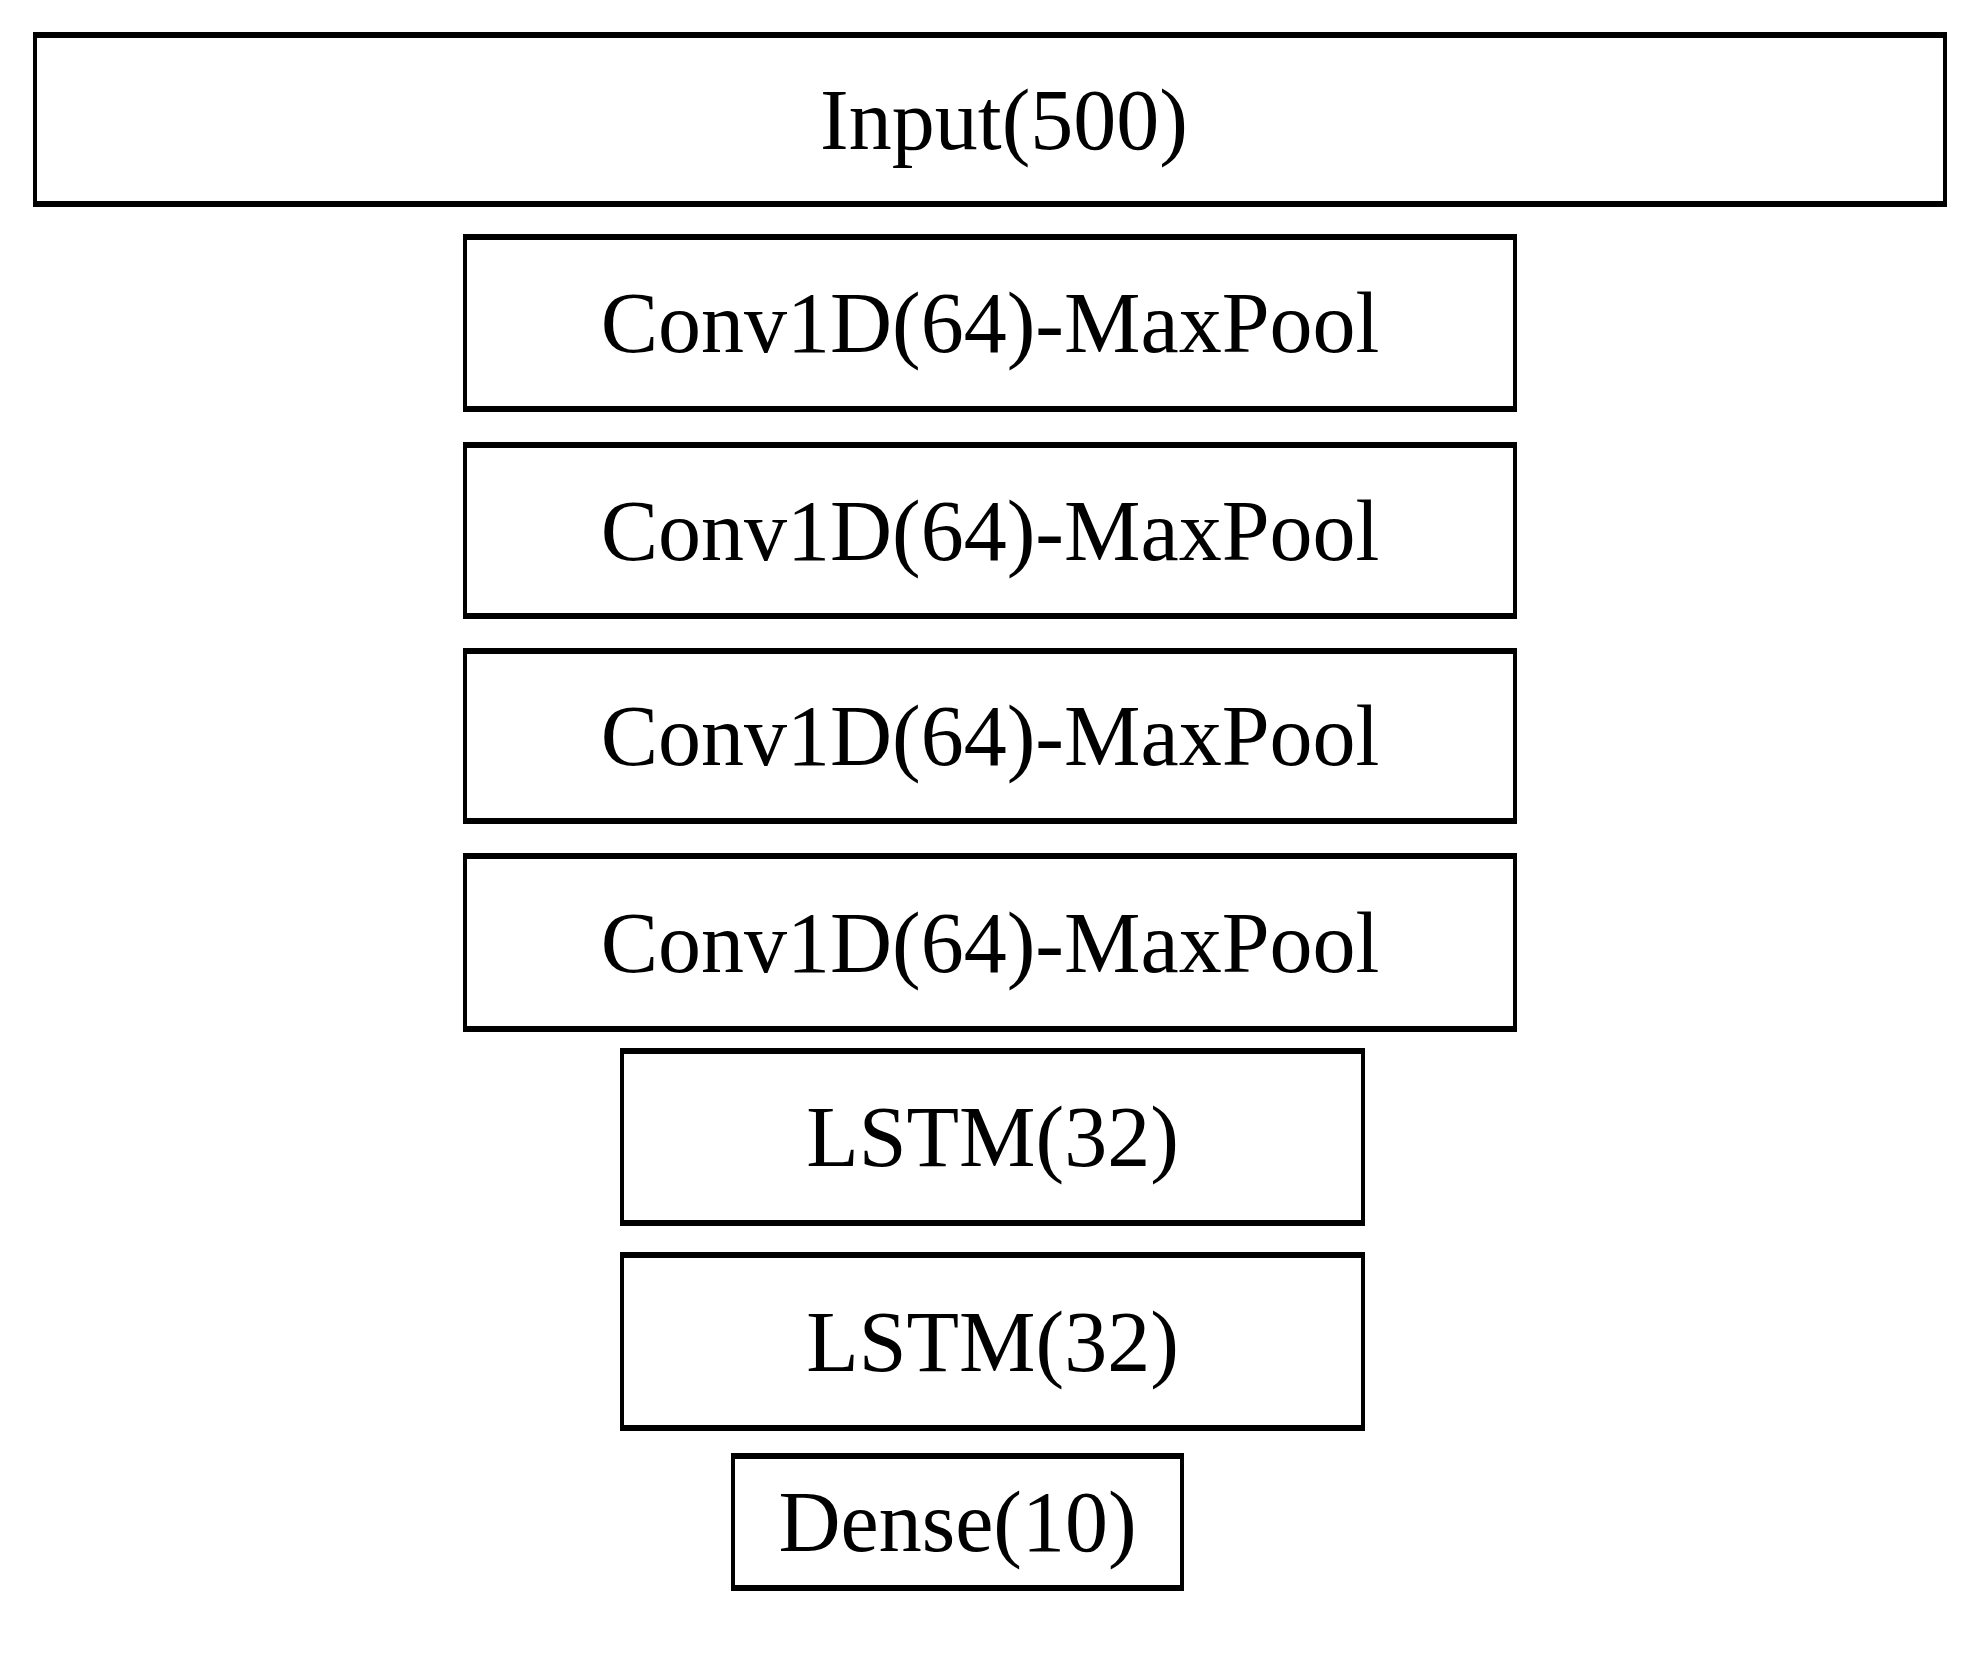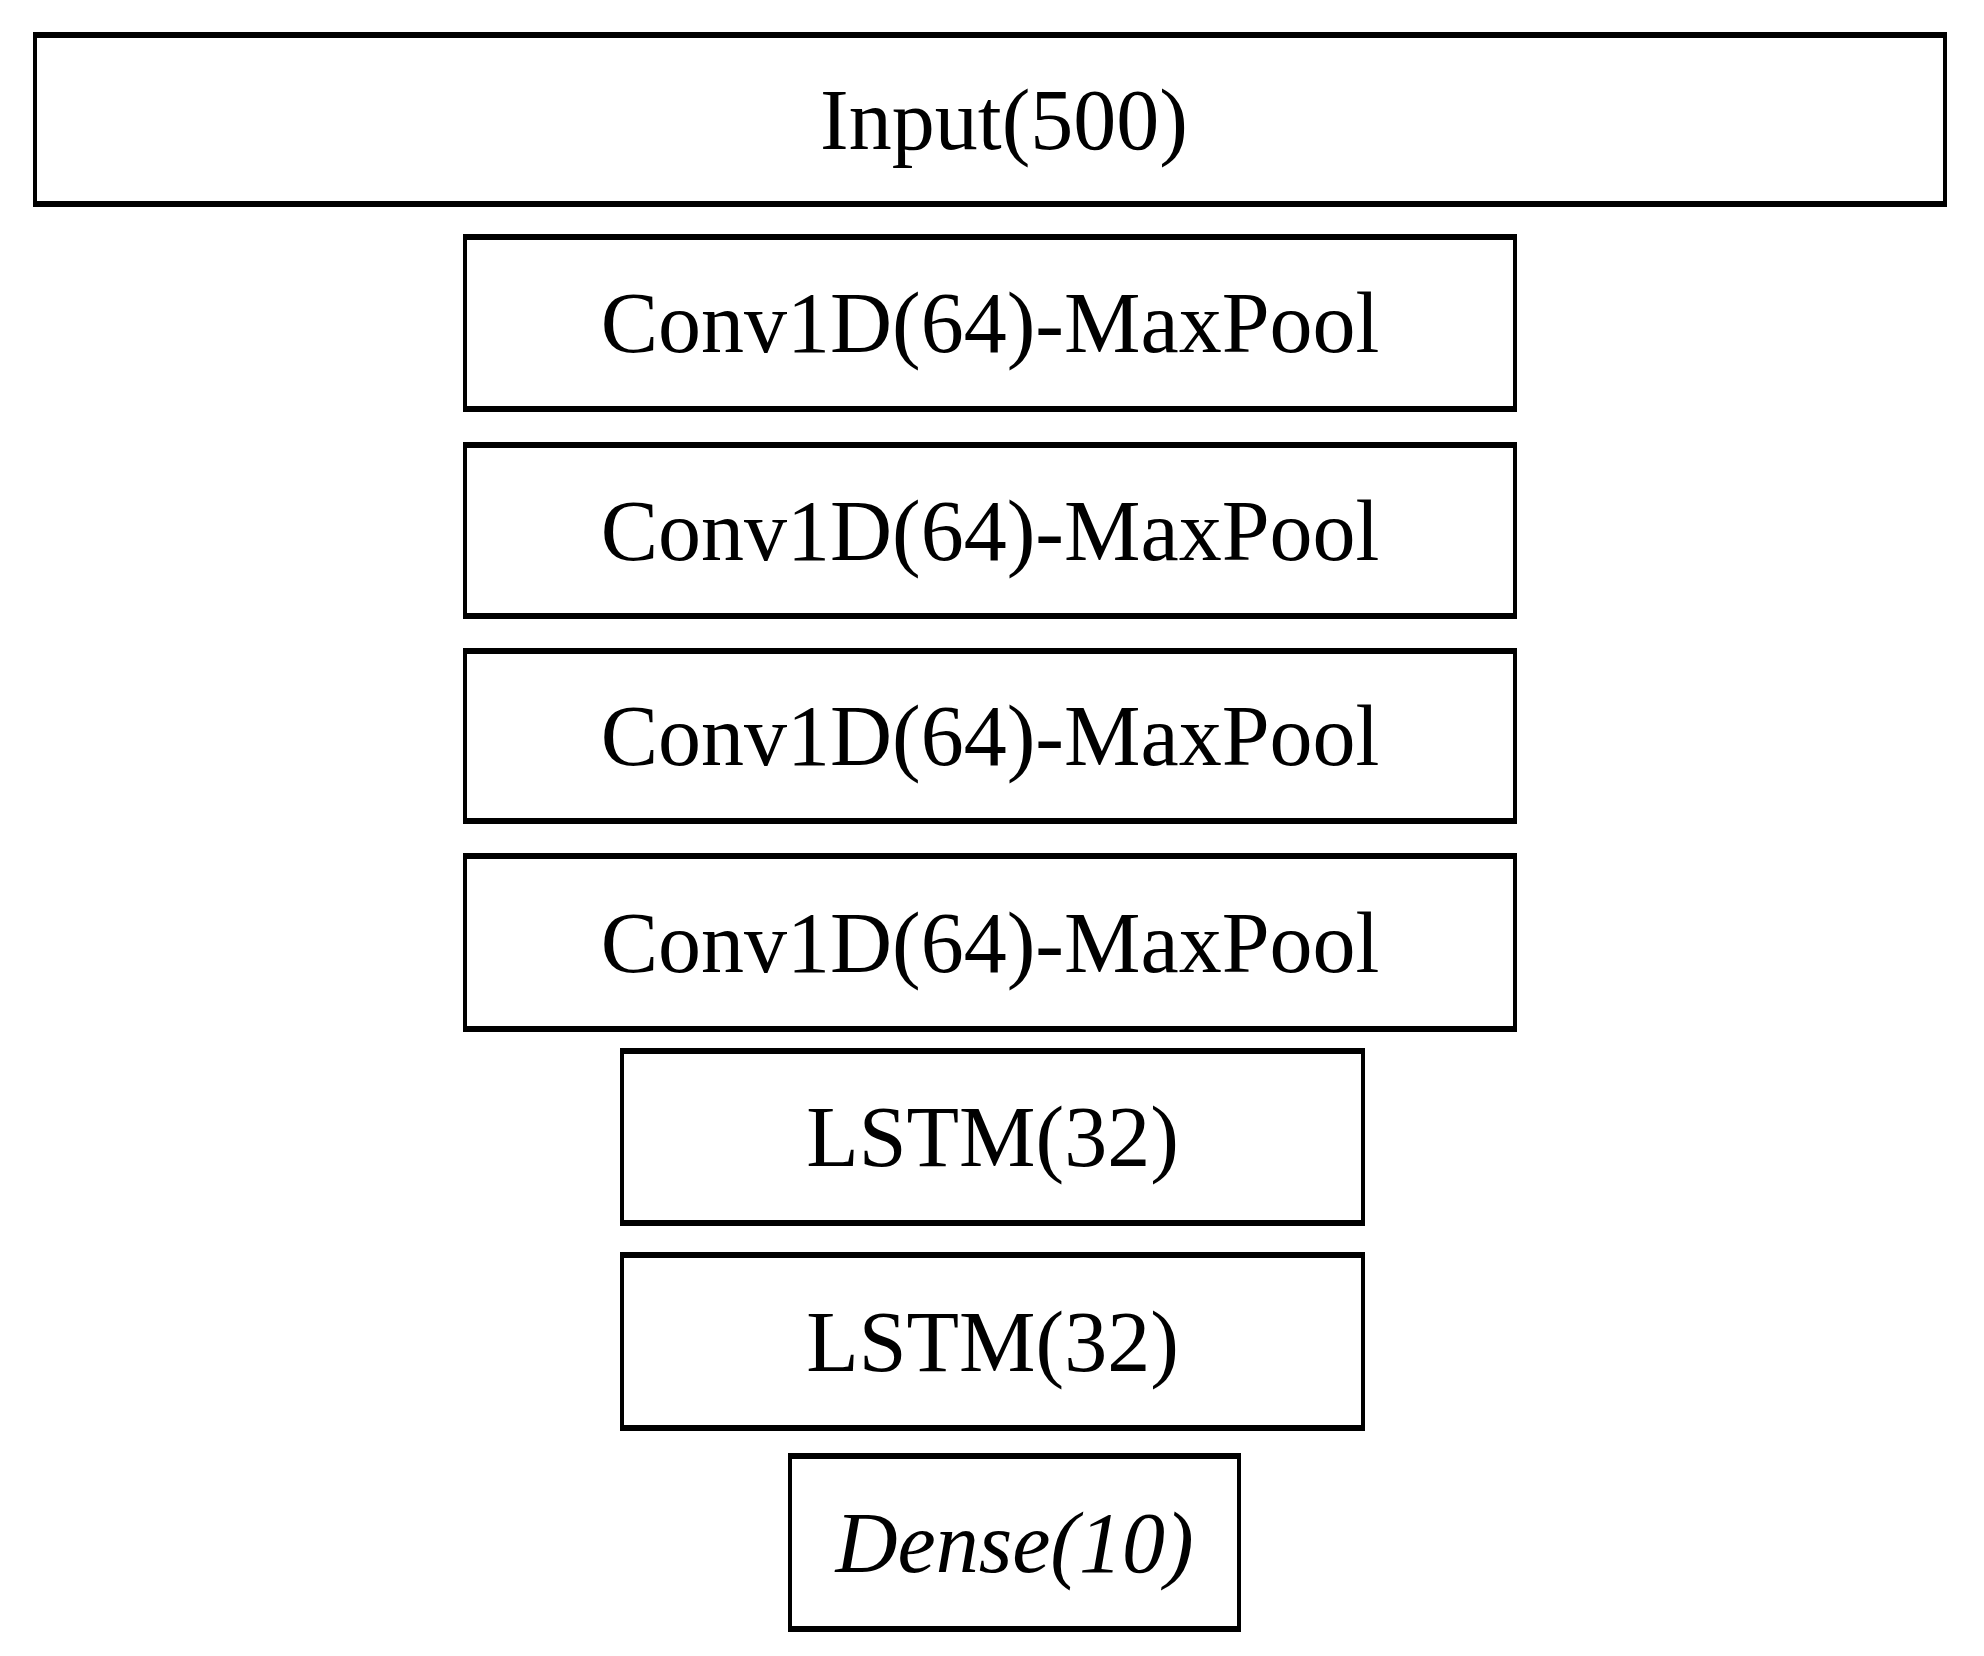--- a/index.html
+++ b/index.html
@@ -34,21 +34,21 @@
     white-space: nowrap;
   }
   
   .pos-input { left: 33px;  top: 32px;   width: 1914px; height: 175px; padding-left: 28px; }
   .pos-conv1 { left: 463px; top: 234px;  width: 1054px; height: 178px; }
   .pos-conv2 { left: 463px; top: 442px;  width: 1054px; height: 177px; }
   .pos-conv3 { left: 463px; top: 648px;  width: 1054px; height: 176px; }
   .pos-conv4 { left: 463px; top: 853px;  width: 1054px; height: 179px; }
   .pos-lstm1 { left: 620px; top: 1048px; width: 745px;  height: 178px; }
   .pos-lstm2 { left: 620px; top: 1252px; width: 745px;  height: 179px; }
-  .pos-dense { left: 788px; top: 1453px; width: 453px;  height: 179px; font-style: italic; }
+  .pos-dense { left: 731px; top: 1453px; width: 453px;  height: 138px; }
 </style>
 </head>
 <body>
 
 <div class="canvas">
 
   <div class="layer-box pos-input">
     <span class="layer-label">Input(500)</span>
   </div>
 

